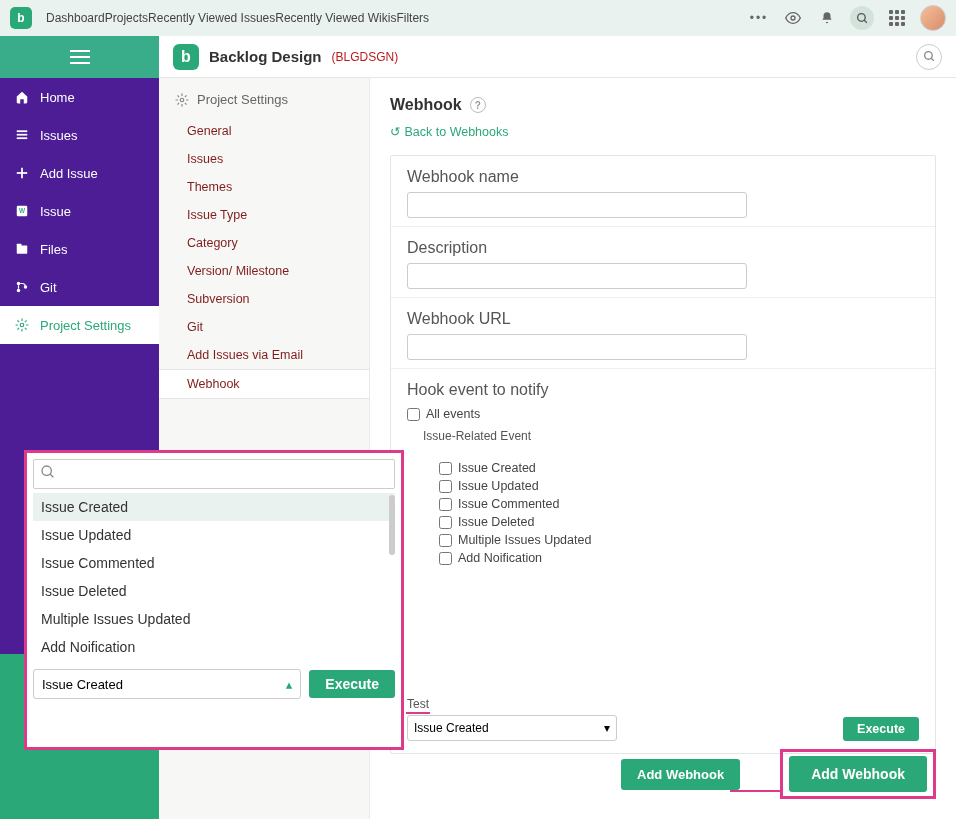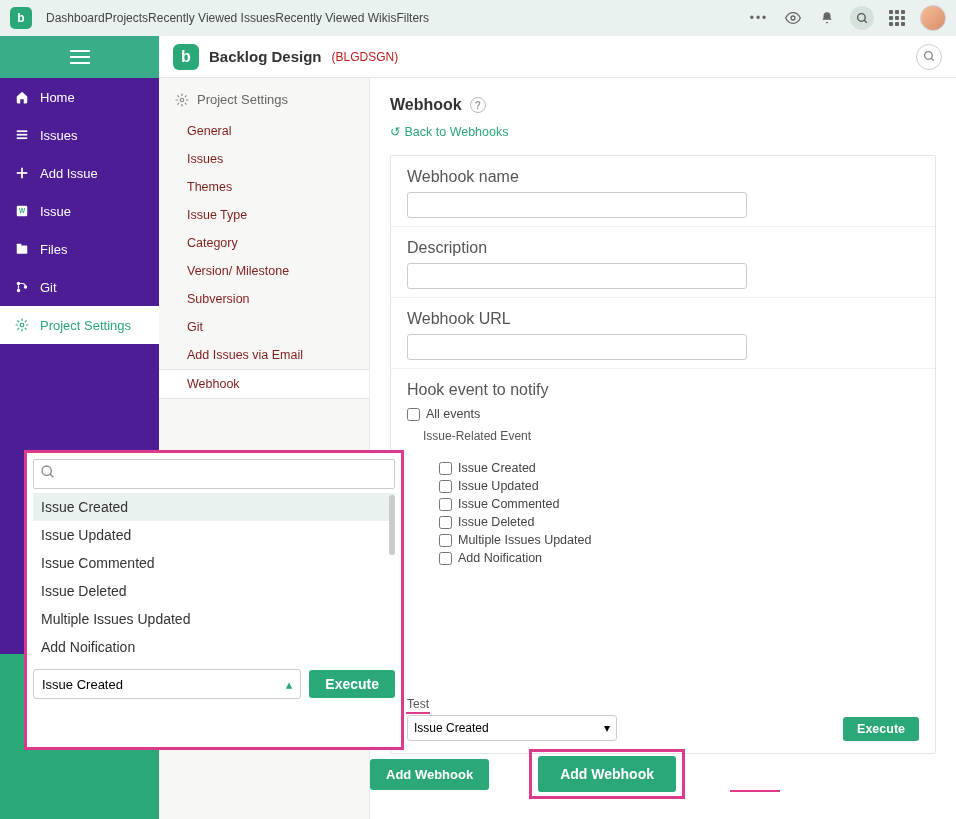--- a/index.html
+++ b/index.html
@@ -54,21 +54,21 @@
 .checkbox-row { display: flex; align-items: center; gap: 6px; font-size: 12.5px; color: #444; padding: 2px 0; }
 .checkbox-row input { width: 13px; height: 13px; }
 .checkbox-indent { margin-left: 32px; }
 
 .test-area { height: 110px; }
 .test-row { padding: 12px 16px; display: flex; align-items: flex-end; gap: 10px; justify-content: space-between; }
 .test-select { width: 210px; height: 26px; border: 1px solid #ccc; border-radius: 3px; font-size: 12px; padding: 0 6px; display: flex; align-items: center; justify-content: space-between; background: #fff; cursor: pointer; }
 .btn-exec { background: #2ba878; color: #fff; border: none; border-radius: 3px; padding: 5px 14px; font-size: 12.5px; font-weight: 600; cursor: pointer; }
 .btn-add { background: #2ba878; color: #fff; border: none; border-radius: 3px; padding: 8px 16px; font-size: 13px; font-weight: 600; cursor: pointer; }
 
-.actions { position: absolute; bottom: 20px; left: 0; right: 20px; display: flex; gap: 40px; align-items: center; }
+.actions { position: absolute; bottom: 20px; left: 0; right: 20px; display: flex; justify-content: flex-end; gap: 40px; align-items: center; }
 
 
 .dropdown-overlay { position: absolute; left: 24px; top: 450px; width: 380px; height: 300px; border: 3px solid #de3a8b; background: #fff; z-index: 100; padding: 6px; }
 .dropdown-overlay .search-box { display: flex; align-items: center; border: 1px solid #ccc; border-radius: 2px; height: 30px; padding: 0 6px; gap: 6px; }
 .dropdown-overlay .search-box input { border: none; outline: none; flex: 1; font-size: 14px; }
 .dropdown-overlay .list { margin-top: 4px; max-height: 210px; overflow-y: auto; }
 .dropdown-overlay .list-item { padding: 6px 8px; font-size: 14px; color: #333; cursor: pointer; }
 .dropdown-overlay .list-item.hover { background: #eaf2ef; }
 .dropdown-overlay .bottom-row { display: flex; gap: 8px; margin-top: 8px; align-items: center; }
 .dropdown-overlay .sel-box { flex: 1; height: 30px; border: 1px solid #ccc; border-radius: 3px; display: flex; align-items: center; justify-content: space-between; padding: 0 8px; font-size: 13px; }

